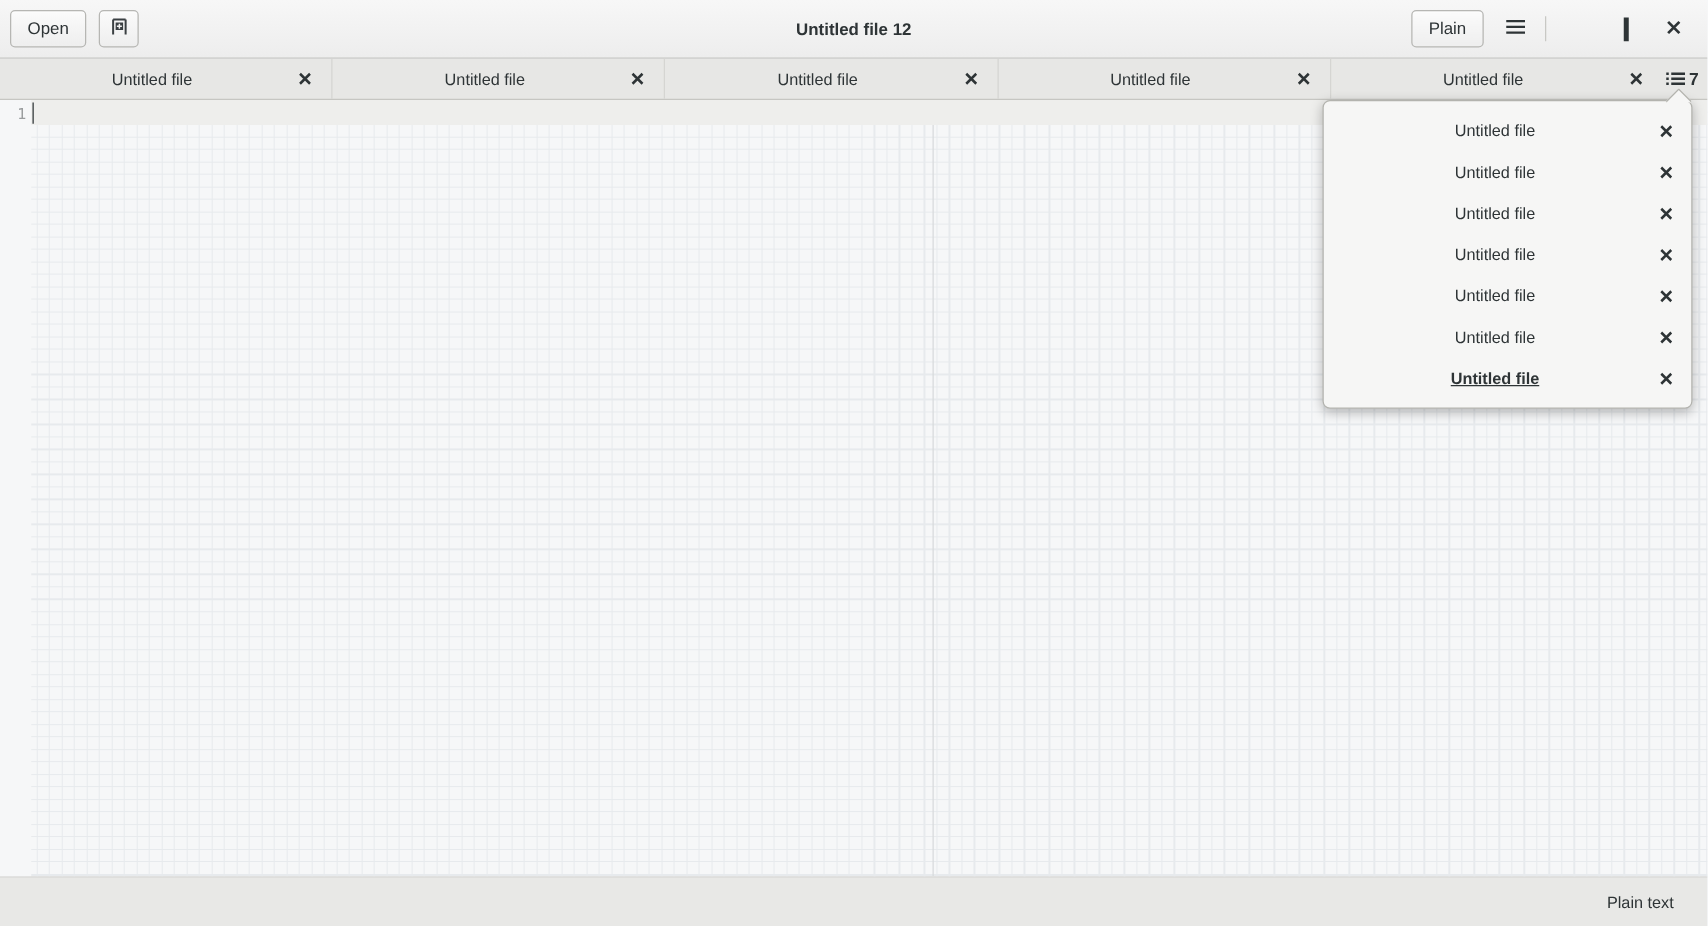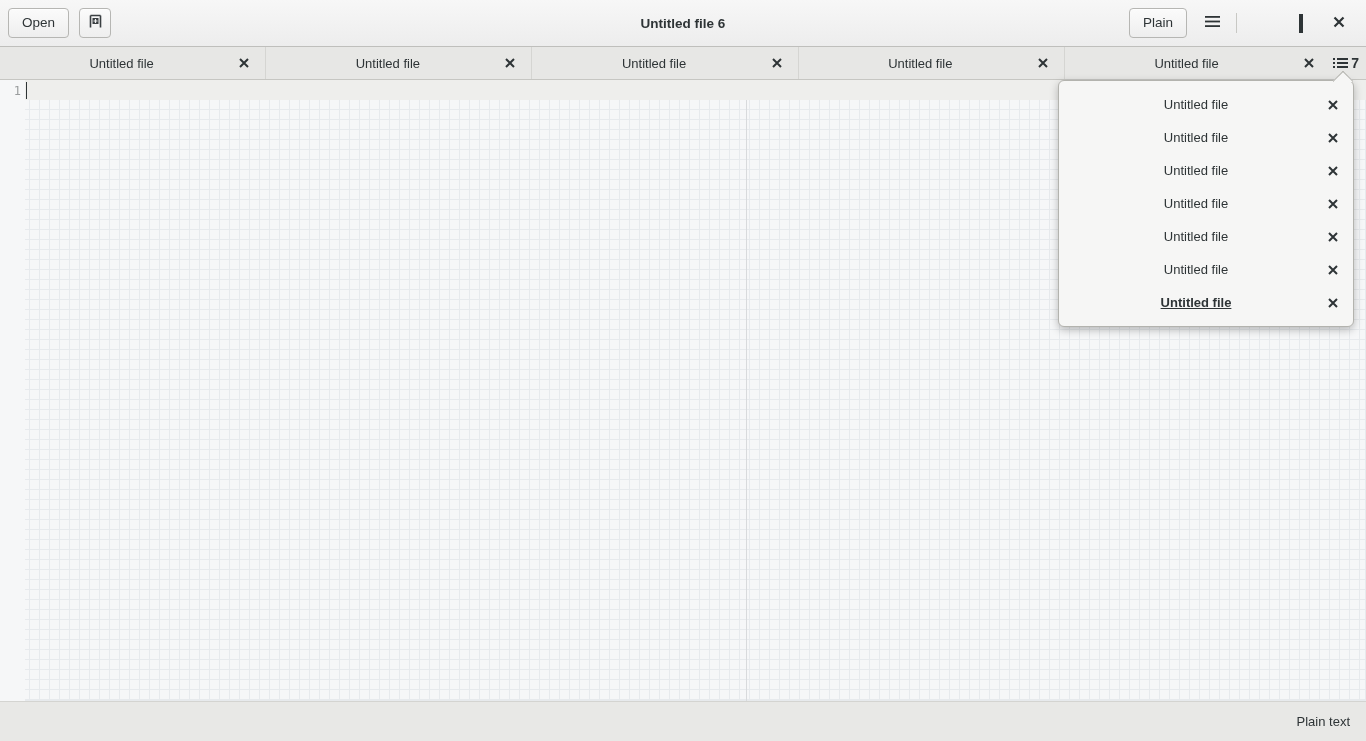--- a/index.html
+++ b/index.html
@@ -168,21 +168,21 @@
     z-index: 3;
   }
 
   
   .statusbar {
     flex: 0 0 40px;
     height: 40px;
     background: #e8e8e6;
     border-top: 1px solid #d4d4d1;
     display: flex; align-items: center; justify-content: flex-end;
-    padding-right: 16px;
+    padding-right: 27px;
     font-size: 13px;
     color: #2e3436;
   }
 
   
   .popover {
     position: absolute;
     left: 1058px; top: 80px;
     width: 296px;
     background: #f6f6f5;
@@ -234,21 +234,21 @@
     color: #2e3436;
   }
 </style>
 </head>
 <body>
 
 <div class="app">
 
   <div class="headerbar">
 
-    <div class="hb-title">Untitled file 6</div>
+    <div class="hb-title">Untitled file 12</div>
 
     <div class="hb-left">
       <div class="btn">Open</div>
       <div class="btn icon-btn">
         <span>
           <svg width="17" height="17" viewBox="0 0 17 17">
             <path d="M3.5 2.5 L3.5 14.5 M3.5 2.5 L13.5 2.5 M13.5 2.5 L13.5 14.5" stroke="#3a3f42" stroke-width="1.6" fill="none"></path>
             <rect x="5.5" y="5" width="6" height="6" fill="#3a3f42"></rect>
             <path d="M8.5 6 L8.5 10 M6.5 8 L10.5 8" stroke="#f2f2f2" stroke-width="1.2"></path>
           </svg>

